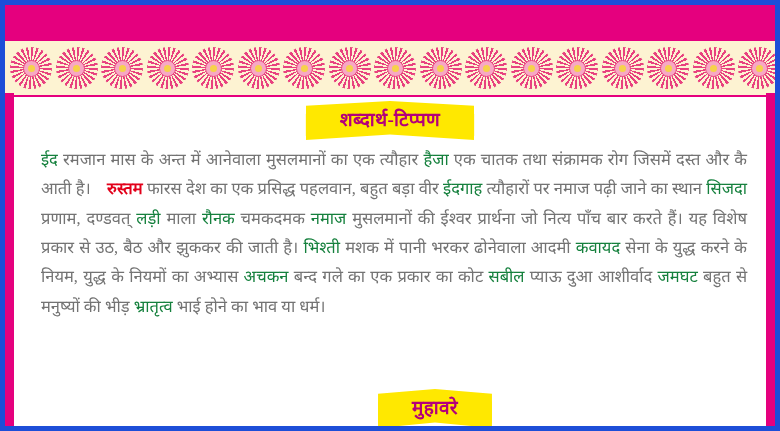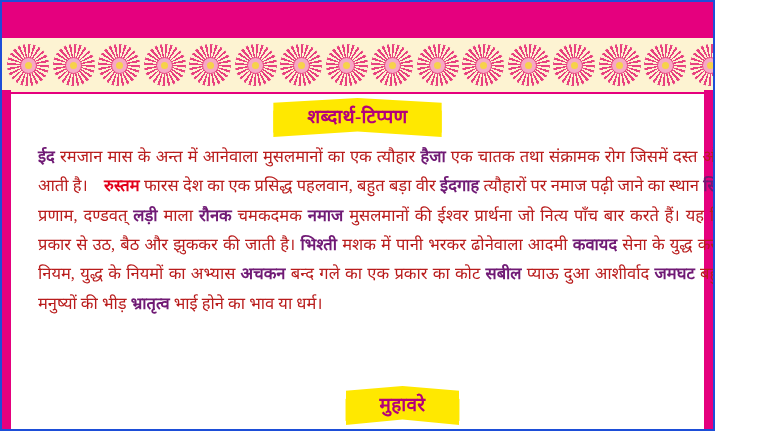--- a/index.html
+++ b/index.html
@@ -8,25 +8,25 @@
   }
   body {
     width: 780px;
     height: 431px;
     overflow: hidden;
     font-family: "Liberation Serif", serif;
     background: #ffffff;
   }
   .page {
     position: relative;
-    width: 715px;
+    width: 780px;
     height: 431px;
     background: #ffffff;
     box-sizing: border-box;
-    border: 2px solid #1d4ed8;
+    border: 5px solid #1d4ed8;
     overflow: hidden;
   }
   
   .top-bar {
     position: absolute;
     left: 0;
     top: 0;
     width: 780px;
     height: 34px;
     background: #e5007e;
@@ -152,29 +152,29 @@
     left: 36px;
     top: 140px;
     width: 706px;
     font-size: 16.5px;
     line-height: 1.78;
     color: #1b1b1b;
     text-align: justify;
     text-justify: inter-word;
   }
   .hw {               
-    color: #701a75;
-    font-weight: bold;
+    color: #15803d;
+    font-weight: normal;
   }
   .hw.red {
     color: #e2001a;
     font-weight: bold;
     margin-left: 12px;
   }
-  .gloss { color: #b91c1c; }
+  .gloss { color: #737373; }
 </style>
 </head>
 <body>
 
 <div class="page">
 
   <div class="top-bar"></div>
 
   <div class="floral-band">
     <div class="floral-row" id="floral-row">

